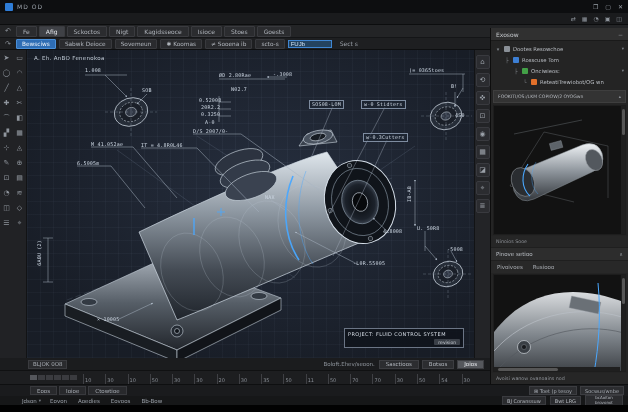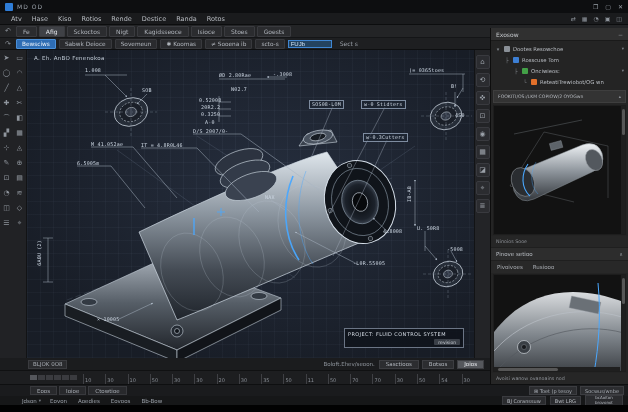--- a/index.html
+++ b/index.html
@@ -118,31 +118,20 @@
   <span id="tb-title">MD OD</span>
   <div class="win-controls">
 
   <span>❐</span>
       <span>▢</span>
       <span>✕</span>
     </div>
 </div>
 
 <div class="bar" id="menubar">
-  <div class="menus">
-
-  <span class="menu-item">Atv</span>
-      <span class="menu-item">Hase</span>
-      <span class="menu-item">Kiso</span>
-      <span class="menu-item">Rotios</span>
-      <span class="menu-item">Rende</span>
-      <span class="menu-item">Destice</span>
-      <span class="menu-item">Randa</span>
-      <span class="menu-item">Rotos</span>
-    </div>
   <div class="mb-icons">
 
   <span>⇄</span>
       <span>▦</span>
       <span>◔</span>
       <span>▣</span>
       <span>◫</span>
     </div>
 </div>
 

